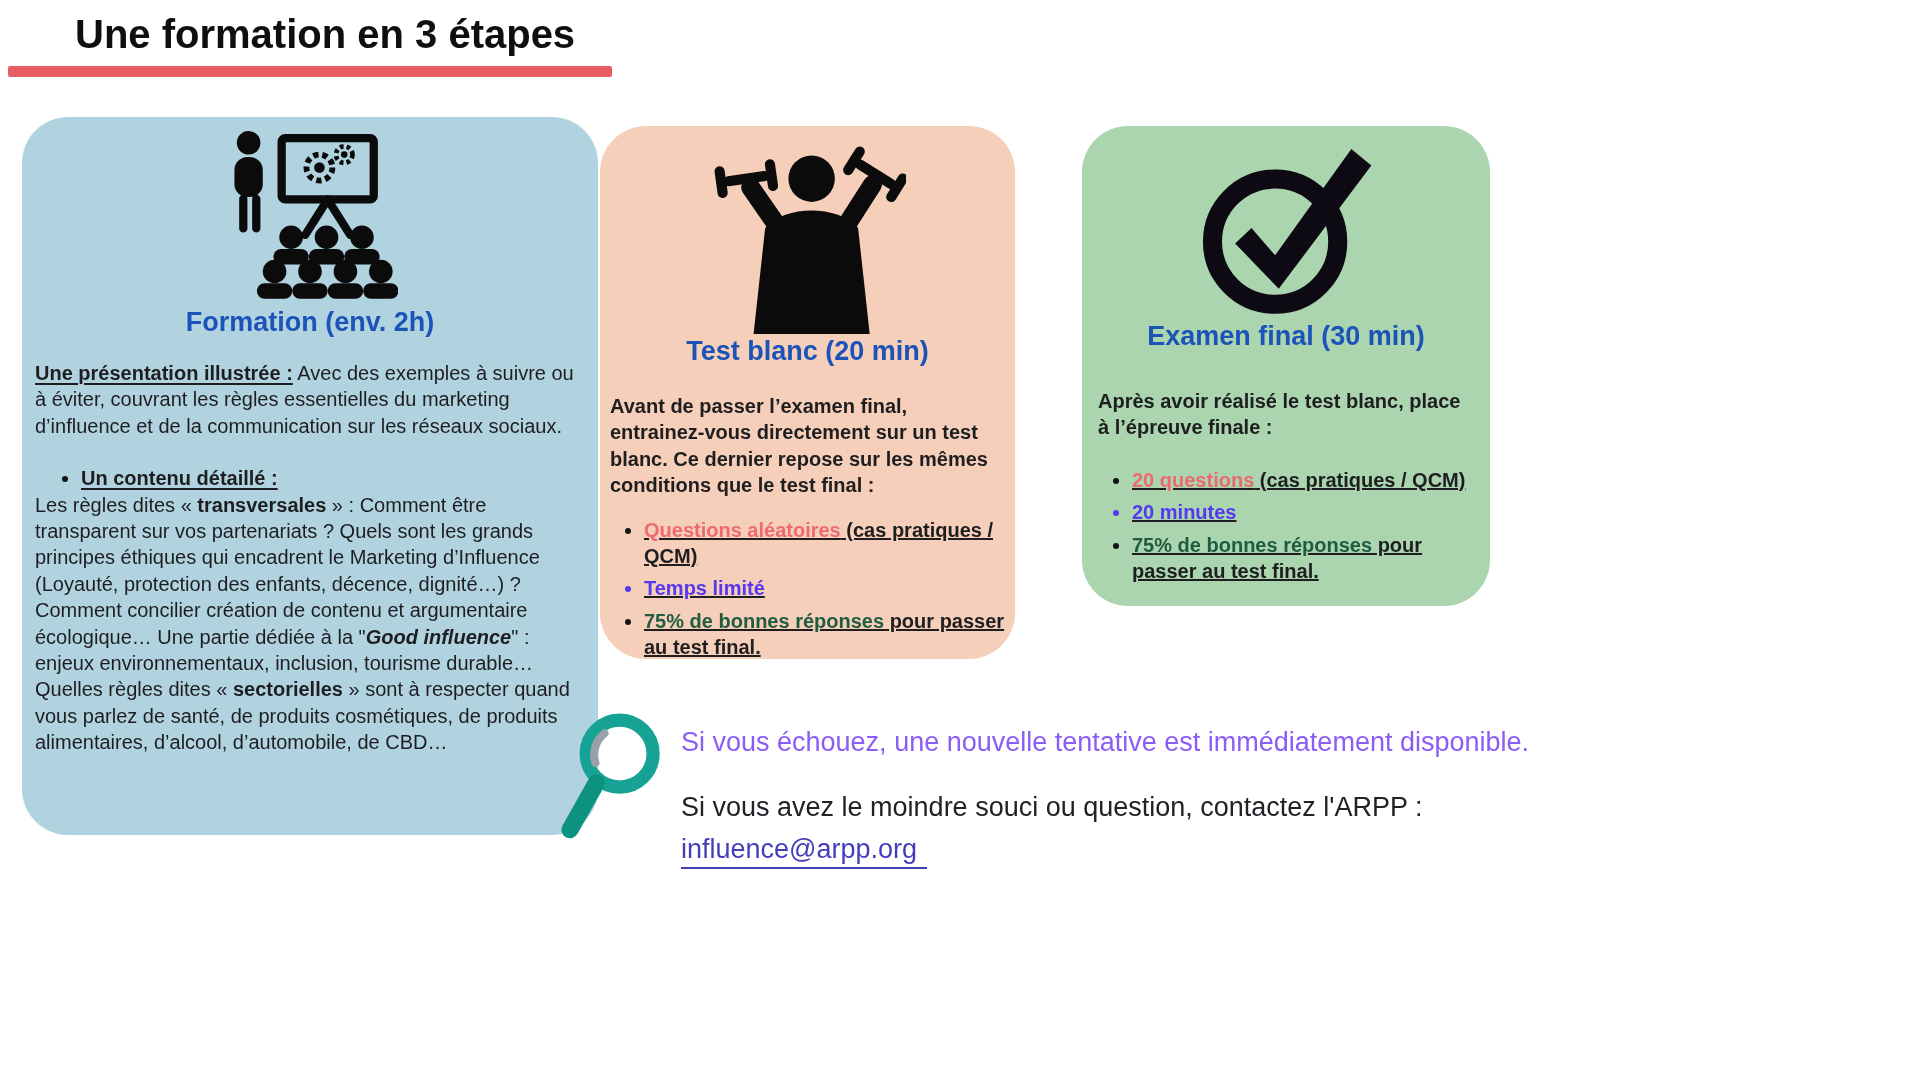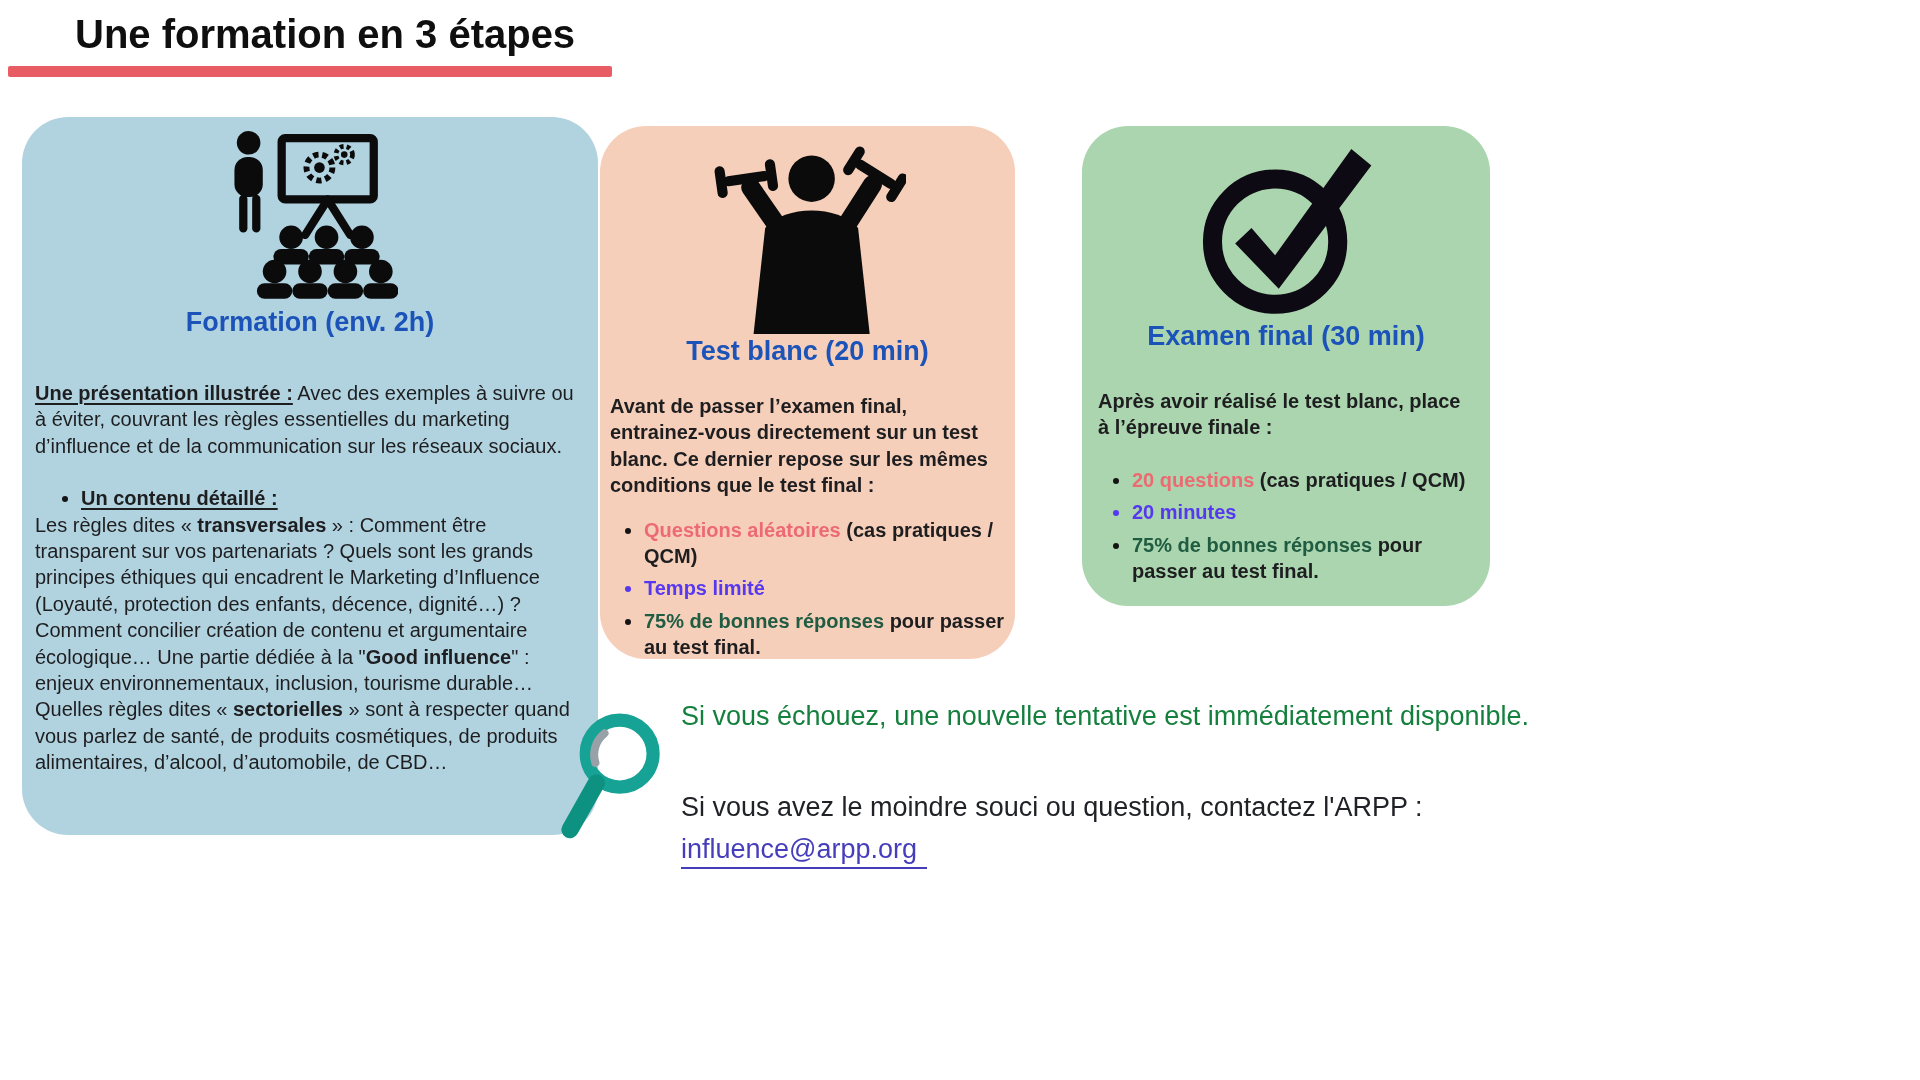--- a/index.html
+++ b/index.html
@@ -25,45 +25,45 @@
   .card-blue .icon-wrap{margin-top:14px;}
   .card-peach .icon-wrap{margin-top:12px;}
   .card-green .icon-wrap{margin-top:14px;}
 
   .card-title{text-align:center;color:var(--heading_blue);font-weight:800;font-size:27px;}
   .card-blue .card-title{margin-top:6px;}
   .card-peach .card-title{margin-top:2px;}
   .card-green .card-title{margin-top:4px;}
 
   .body-blue{padding:0 13px;font-size:20px;line-height:1.32;color:var(--text_dark);}
-  .body-blue .intro{margin-top:42px;}
+  .body-blue .intro{margin-top:22px;}
   .body-blue ul{margin:26px 0 0 0;padding-left:46px;list-style:disc outside;}
   .body-blue li::marker{color:#141414;}
 
   .body-peach{padding:0 10px;font-size:20px;line-height:1.32;}
   .body-peach .intro{margin-top:26px;font-weight:700;}
   .body-green{padding:0 16px;font-size:20px;line-height:1.32;}
   .body-green .intro{margin-top:36px;font-weight:700;}
 
   .bullets{margin-top:18px;padding-left:34px;list-style:disc outside;font-weight:700;}
   .body-green .bullets{margin-top:26px;}
-  .bullets li{margin-bottom:6px;}
+  .bullets li{margin-bottom:6px;text-decoration:underline;}
   li.dot-dark::marker{color:#141414;}
   li.dot-purple::marker{color:var(--text_purple);}
 
   
   .b{font-weight:700;}
-  .i{}
+  .i{font-style:italic;}
   .u{text-decoration:underline;text-decoration-thickness:2px;text-underline-offset:3px;}
   .pink{color:var(--text_pink);}
   .purple{color:var(--text_purple);text-align:right;}
   .green{color:var(--text_green);}
 
   .footer-icon{position:absolute;left:548px;top:706px;}
-  .footer-line1{position:absolute;left:681px;top:701px;font-size:27px;color:#15803d;}
+  .footer-line1{position:absolute;left:681px;top:727px;font-size:27px;color:#8b5cf6;}
   .footer-block{position:absolute;left:681px;top:790px;font-size:27px;color:#202227;line-height:1.3;}
   .email-link{display:inline-block;margin-top:7px;color:var(--link_purple);text-decoration:none;
     border-bottom:2px solid var(--link_purple);padding-right:10px;cursor:pointer;}
 
   svg{display:block;}
 </style>
 </head>
 <body>
 
 <div class="page">

